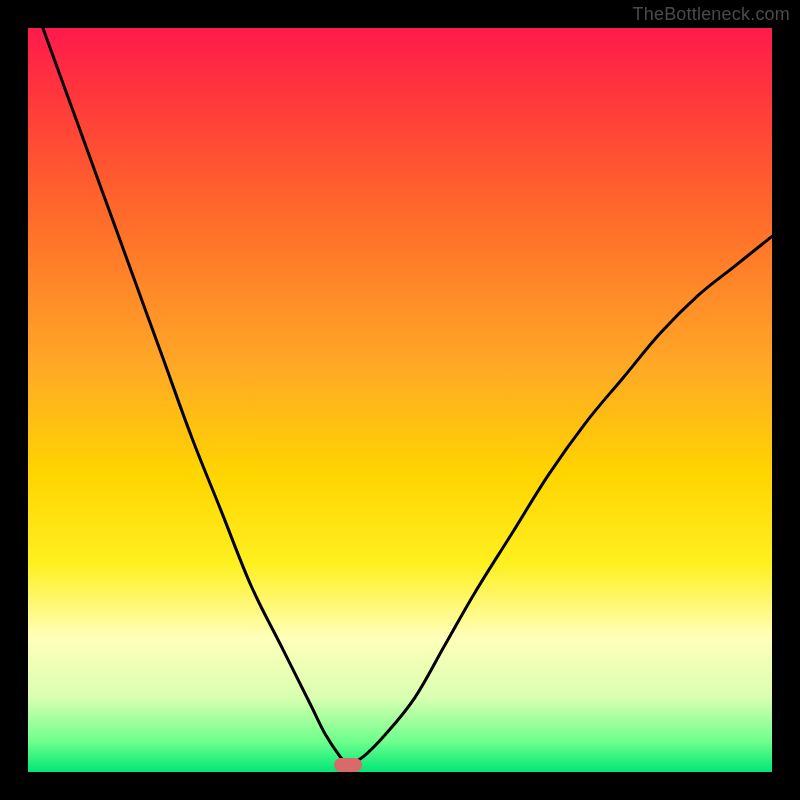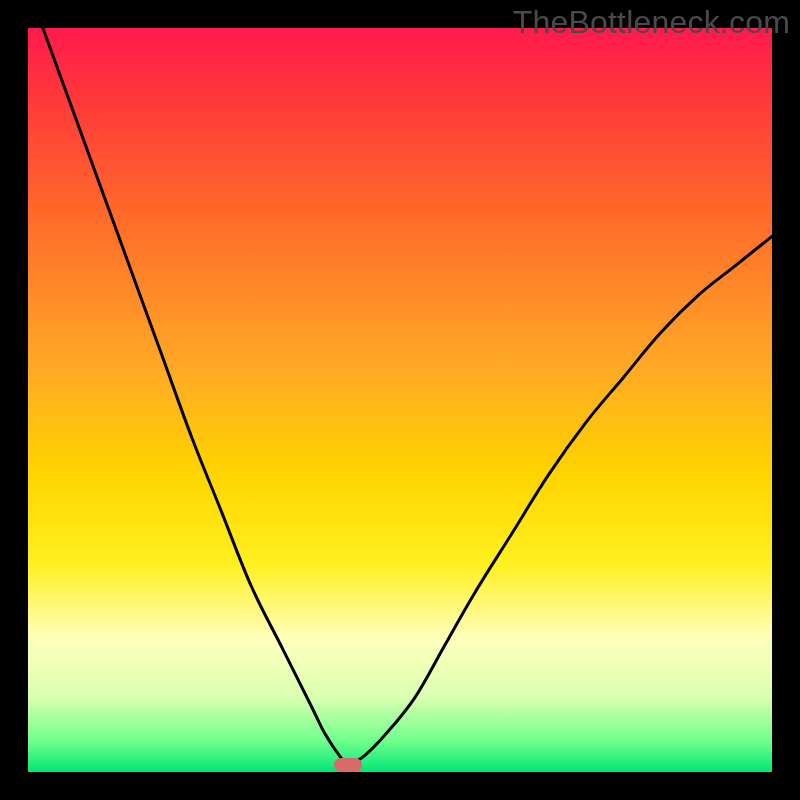--- a/index.html
+++ b/index.html
@@ -35,21 +35,21 @@
       #ffffbb 82%,
       #d9ffb0 90%,
       #6cff8c 96%,
       #00e676 100%);
   }
   .watermark {
     position: absolute;
     top: 4px;
     right: 10px;
     color: #4a4a4a;
-    font-size: 32px;
+    font-size: 18px;
     font-weight: 500;
     letter-spacing: 0.2px;
     z-index: 10;
   }
   svg.curve {
     position: absolute;
     left: 0;
     top: 0;
     width: 744px;
     height: 744px;

